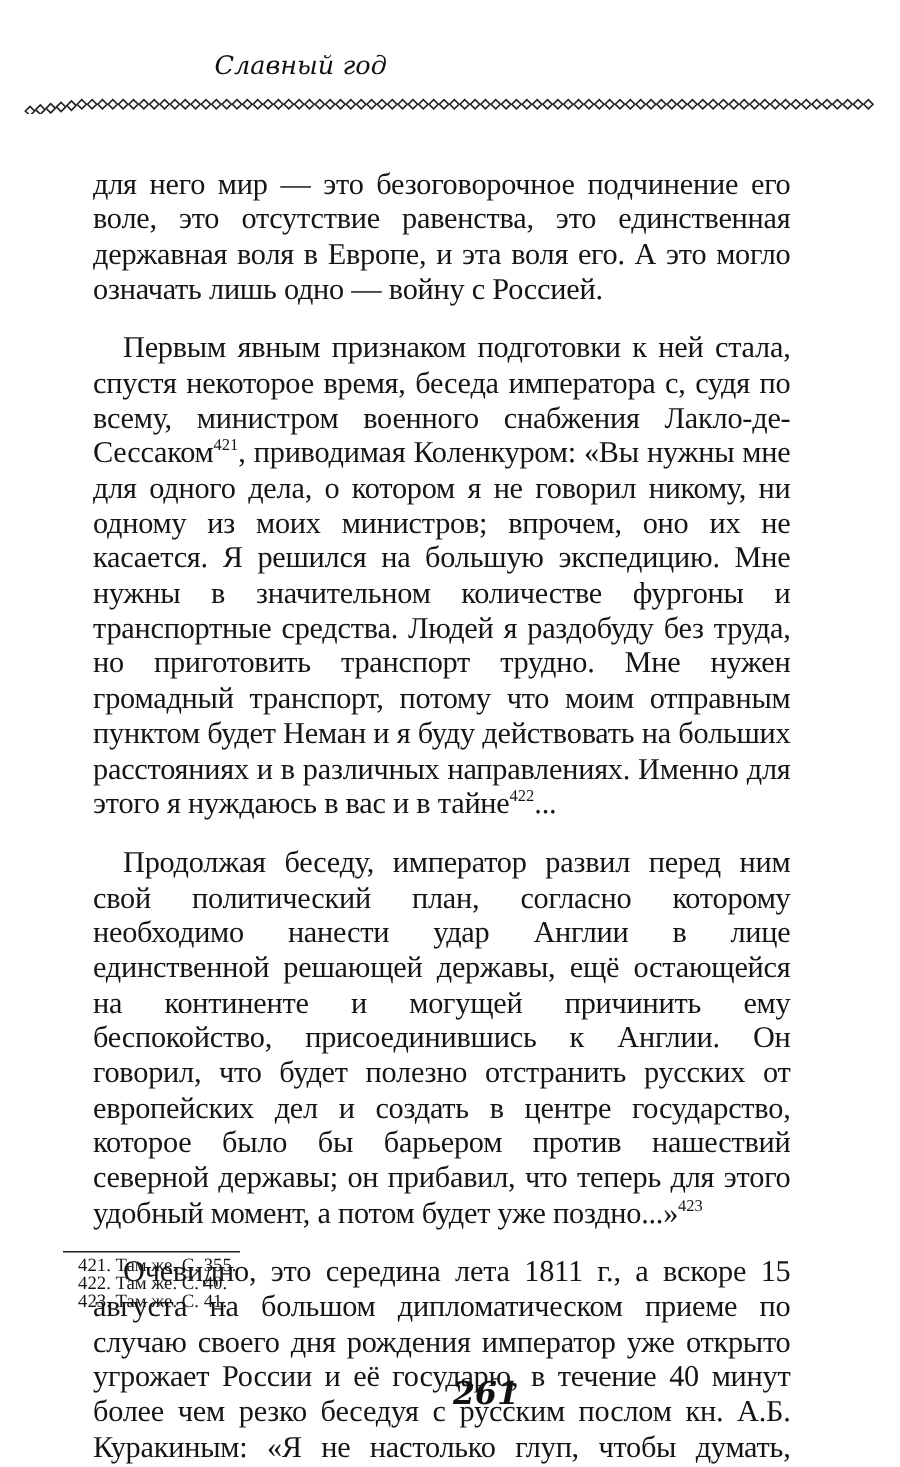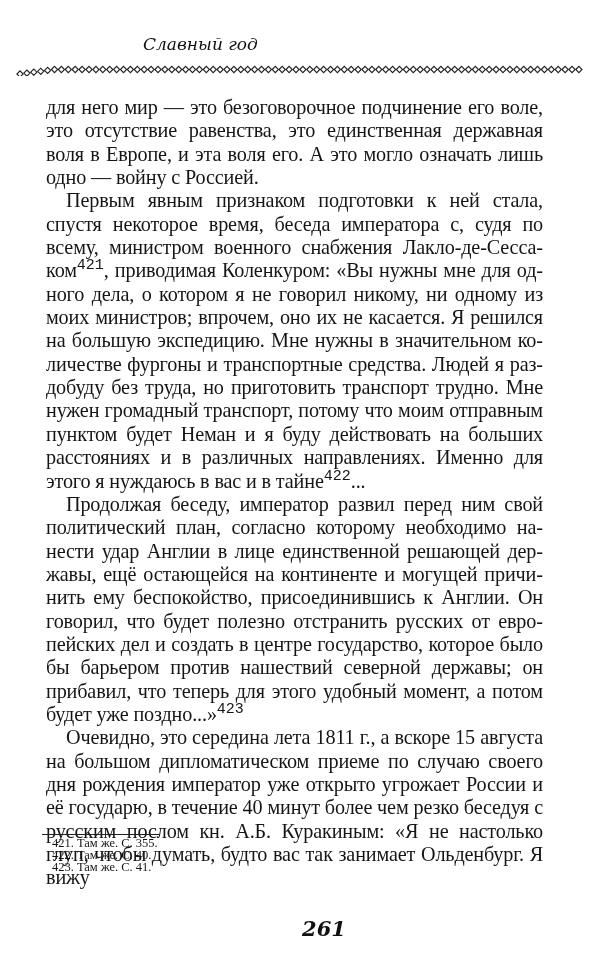--- a/index.html
+++ b/index.html
@@ -54,36 +54,35 @@
       left: 46px;
       width: 497px;
       font-family: "Liberation Serif", serif;
       font-size: 20.2px;
       line-height: 23.35px;
       text-align: justify;
       color: #151515;
       letter-spacing: -0.15px;
     }
     .text-block p {
-      margin: 0;
+      margin: 16px;
       text-indent: 0;
       hyphens: manual;
     }
     .text-block p.indent {
       text-indent: 20px;
     }
     .text-block p.last-line-left {
       text-align-last: left;
     }
     sup.fn {
-      font-size: 15px;
+      font-size: 11px;
       line-height: 0;
       vertical-align: 8px;
       letter-spacing: 0;
-      font-family: Liberation Mono, monospace;
     }
     .fn-rule {
       position: absolute;
       top: 834px;
       left: 42px;
       width: 118px;
       height: 1px;
       background: #222;
     }
     .footnotes {

